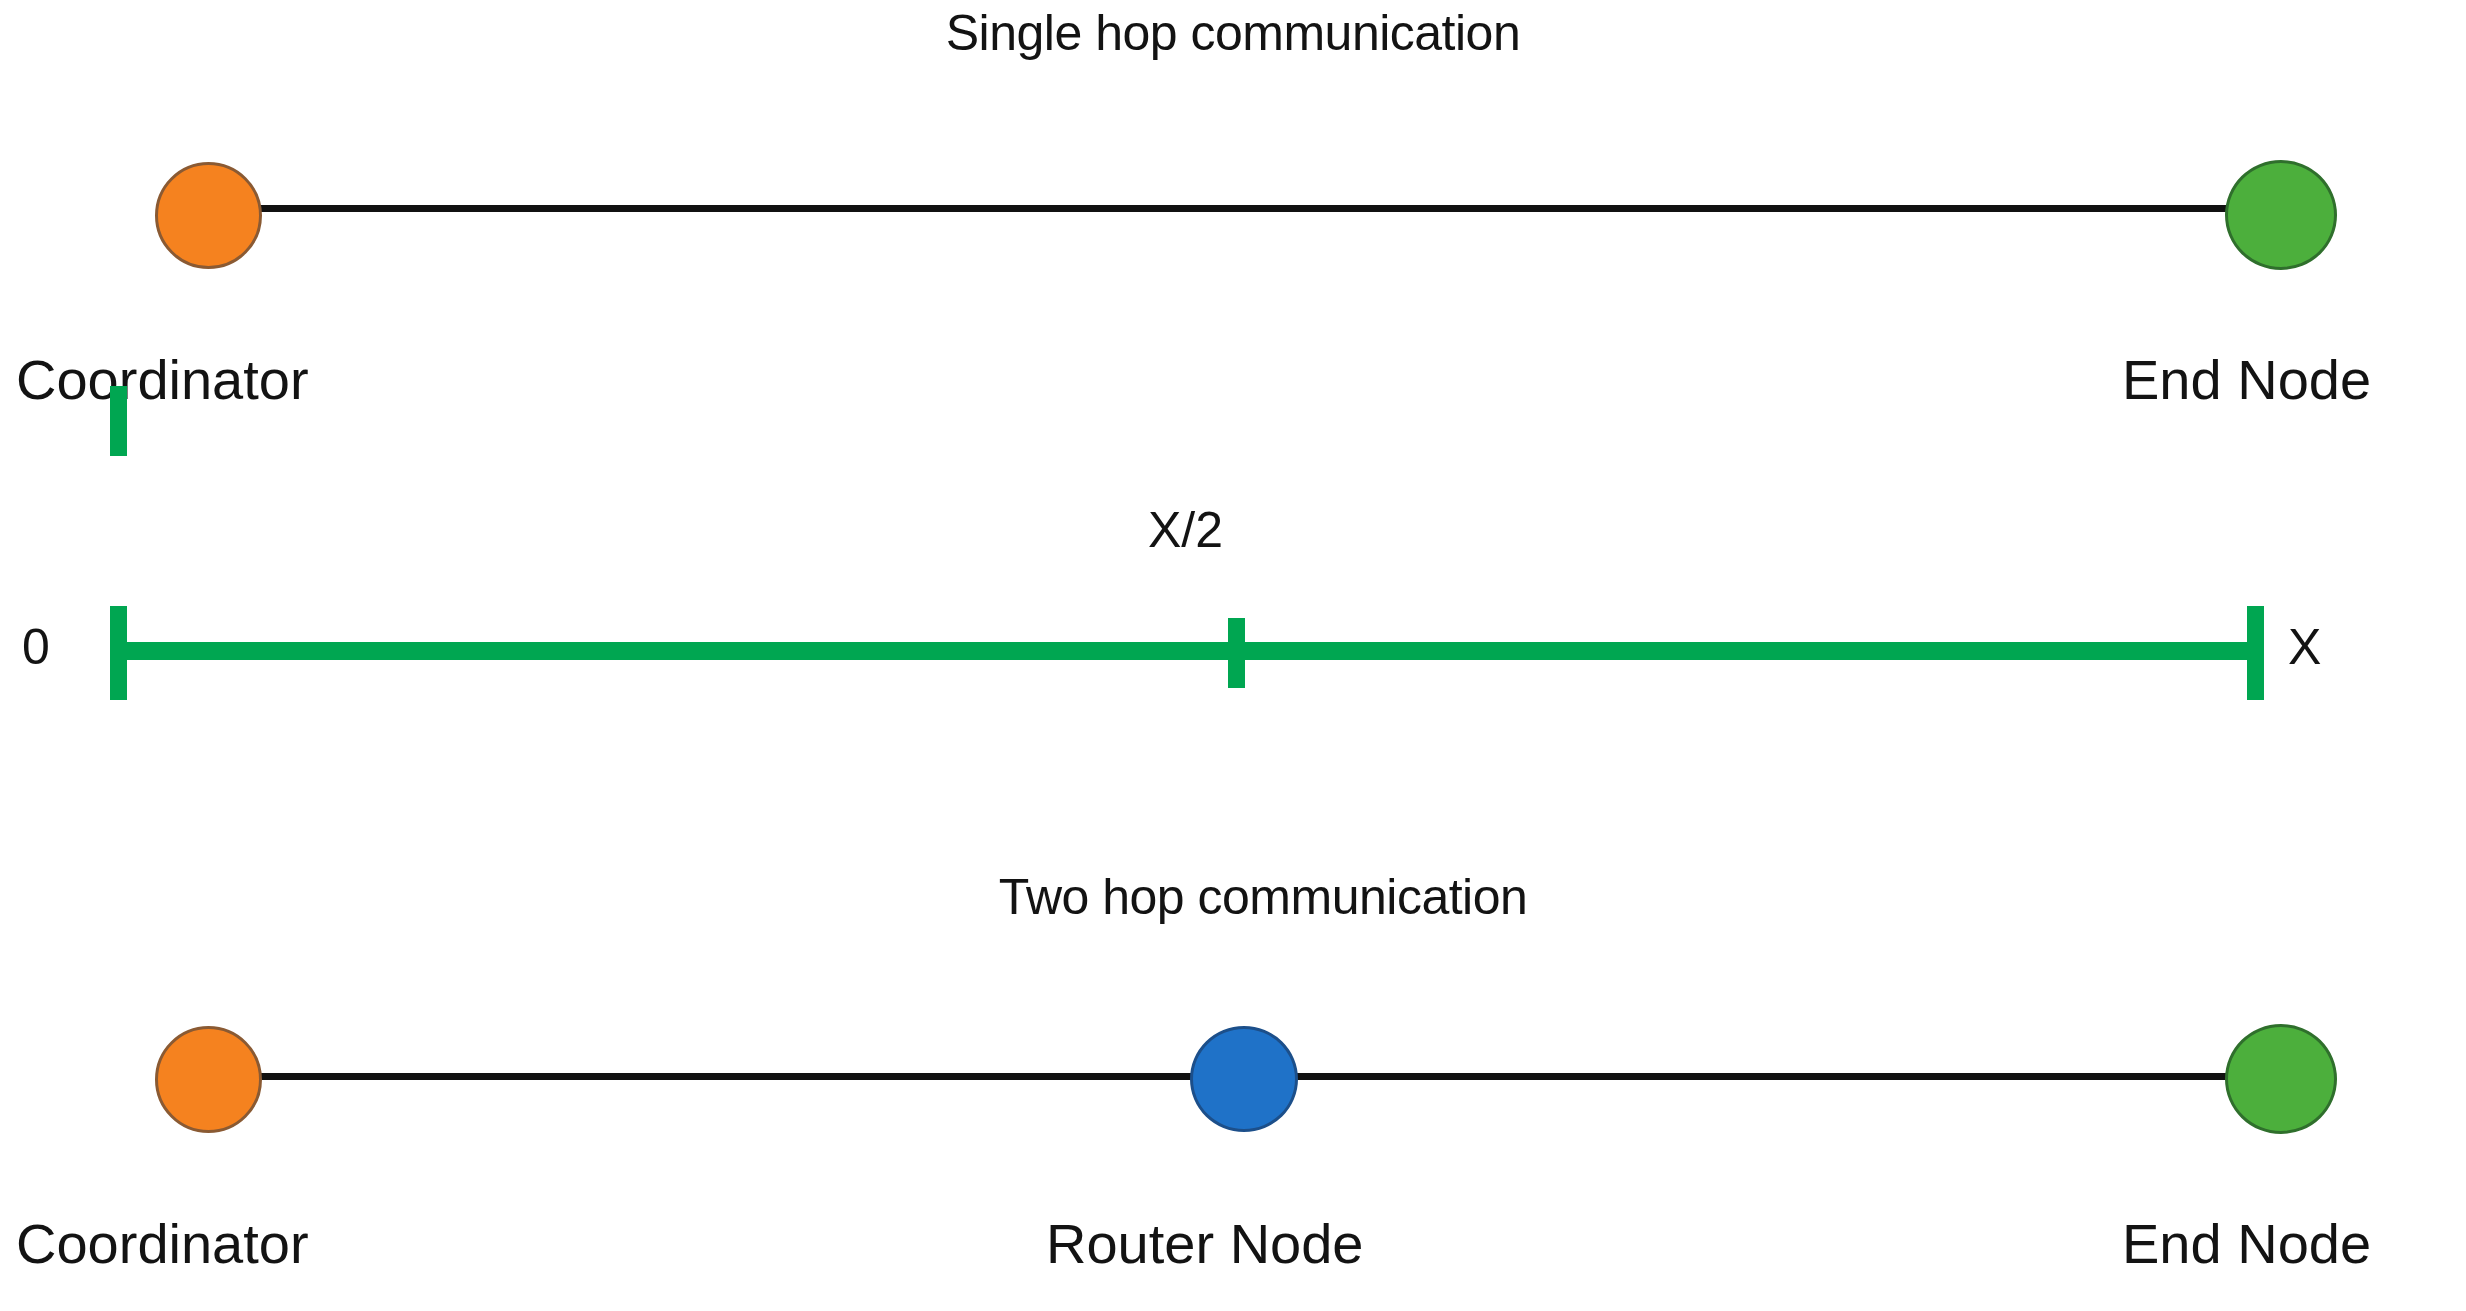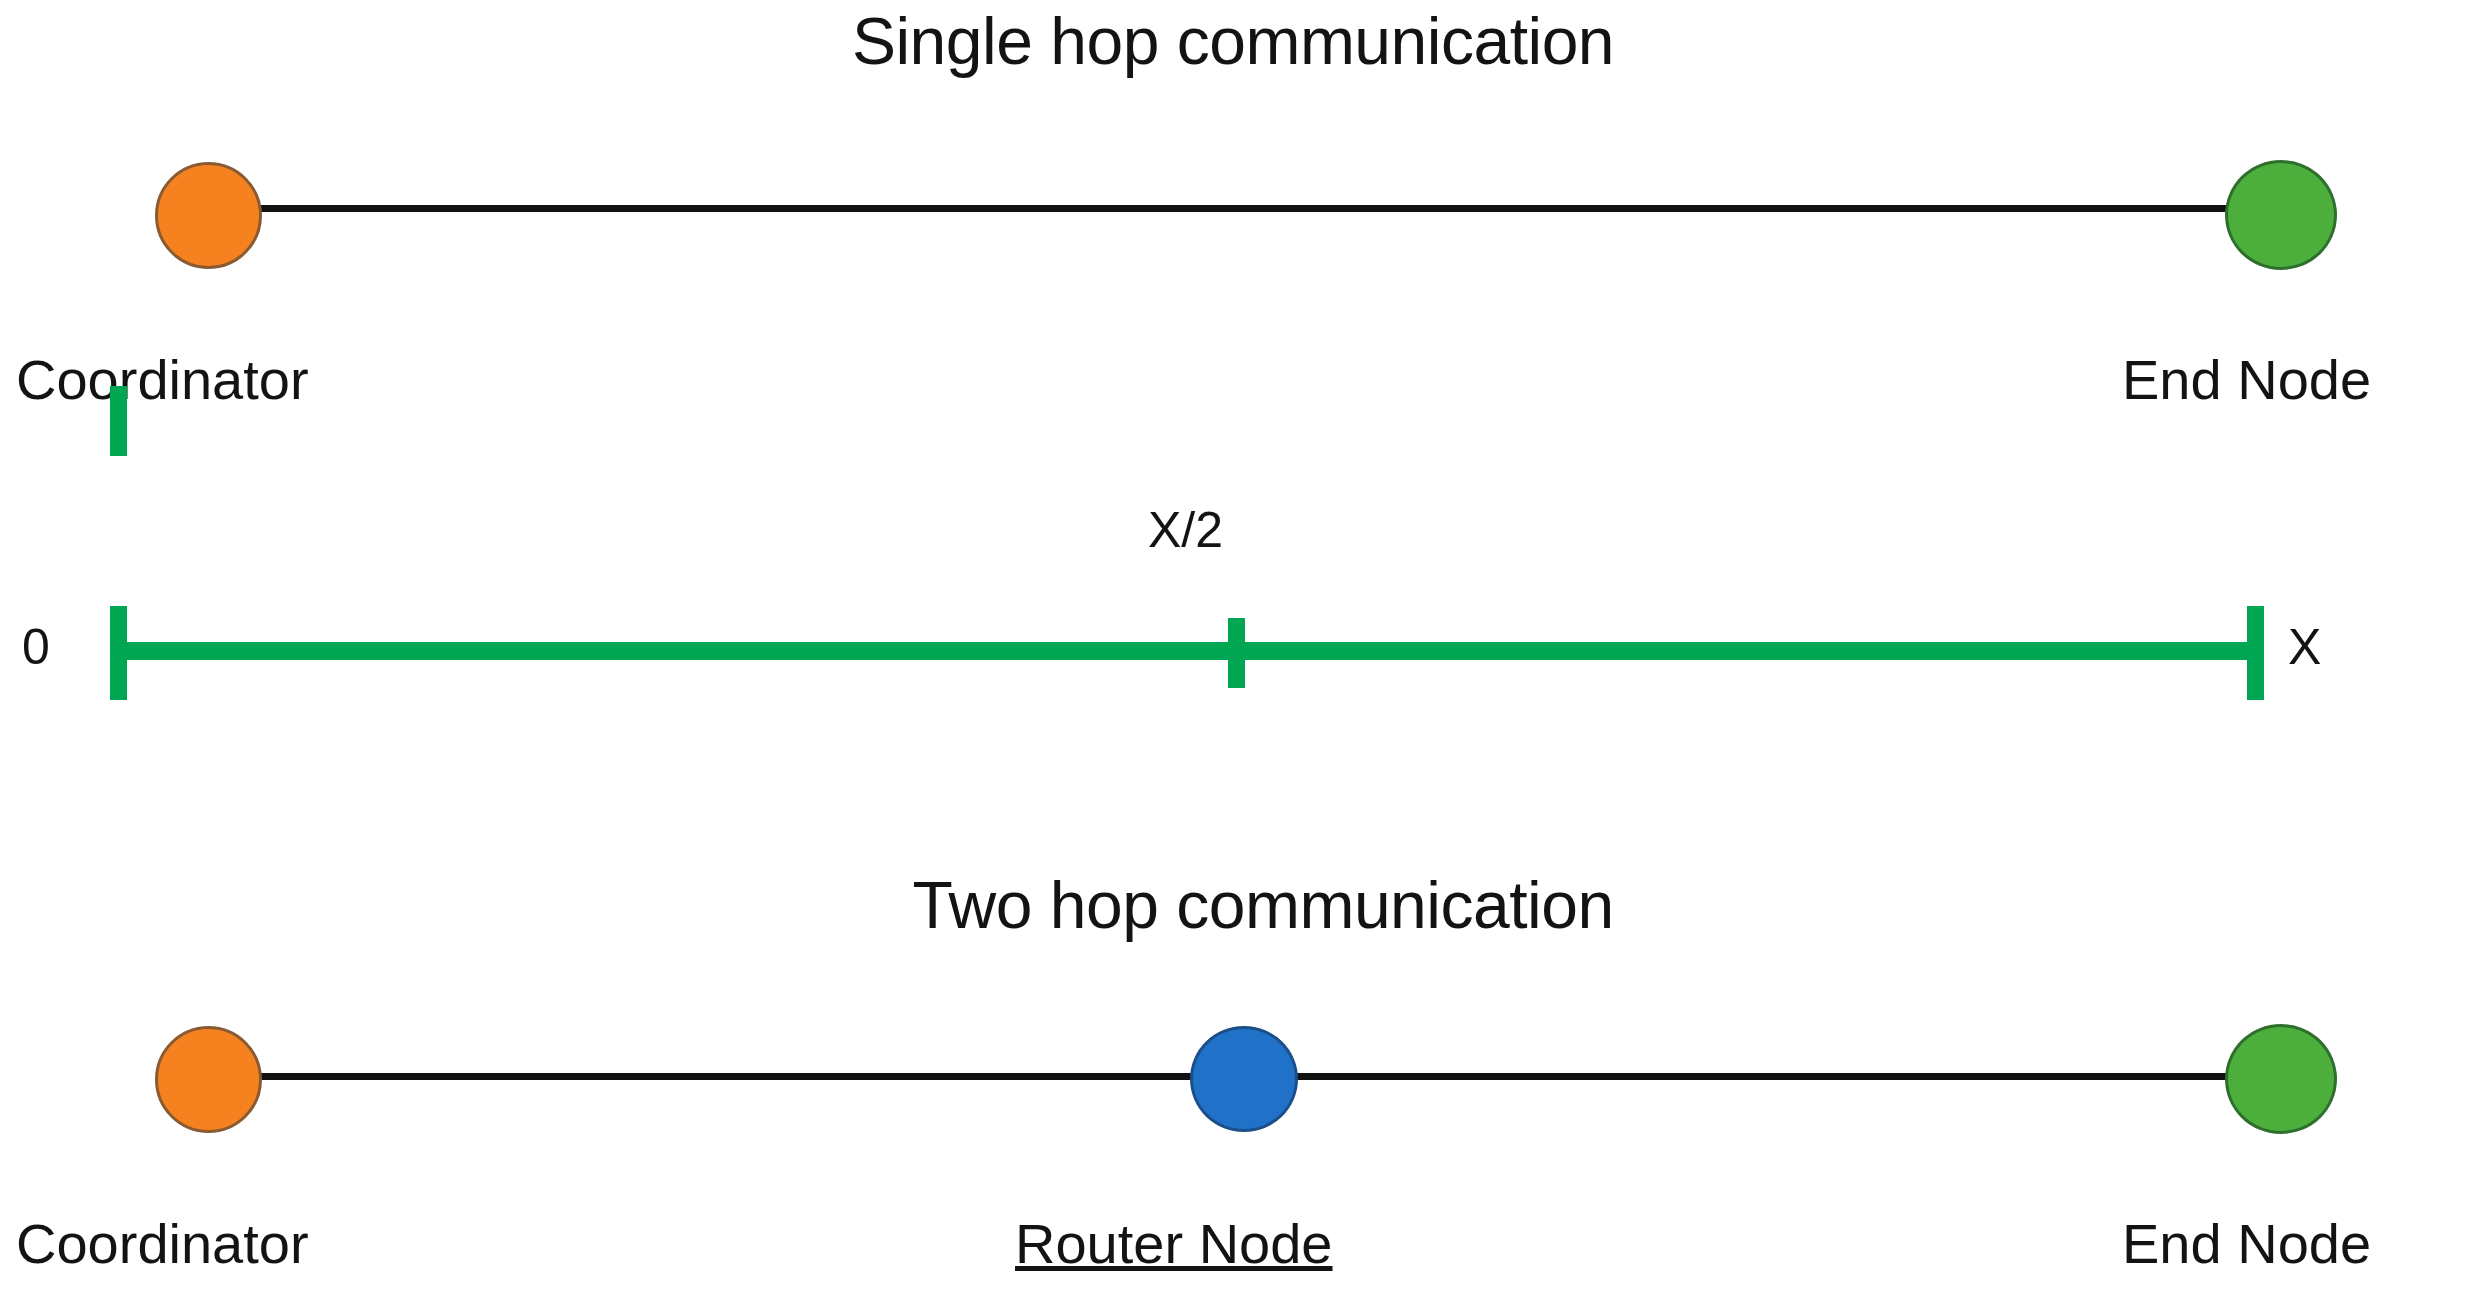--- a/index.html
+++ b/index.html
@@ -22,21 +22,21 @@
 
   
   .txt {
     position: absolute;
     white-space: nowrap;
     color: #131313;
     font-weight: 400;
     line-height: 1;
   }
   .section-title {
-    font-size: 66px;
+    font-size: 50px;
     letter-spacing: -0.5px;
     text-align: center;
     width: 100%;
     left: 0;
   }
   .node-label {
     font-size: 56px;
     letter-spacing: 0px;
   }
   .axis-label {
@@ -132,18 +132,18 @@
     <div class="link-line" style="left:205px; top:1073px; width:2078px;"></div>
 
     <div class="node node-coordinator" style="left:155px; top:1026px; width:107px; height:107px;"></div>
 
     <div class="node node-router" style="left:1190px; top:1026px; width:108px; height:106px;"></div>
 
     <div class="node node-end" style="left:2225px; top:1024px; width:112px; height:110px;"></div>
 
     <div class="txt node-label" style="left:16px; top:1216px;">Coordinator</div>
 
-    <div class="txt node-label" style="left:1015px; top:1216px;text-decoration:underline;">Router Node</div>
+    <div class="txt node-label" style="left:1046px; top:1216px;">Router Node</div>
 
     <div class="txt node-label" style="left:2122px; top:1216px;">End Node</div>
   </div>
 
 </div>
 
 </body></html>

